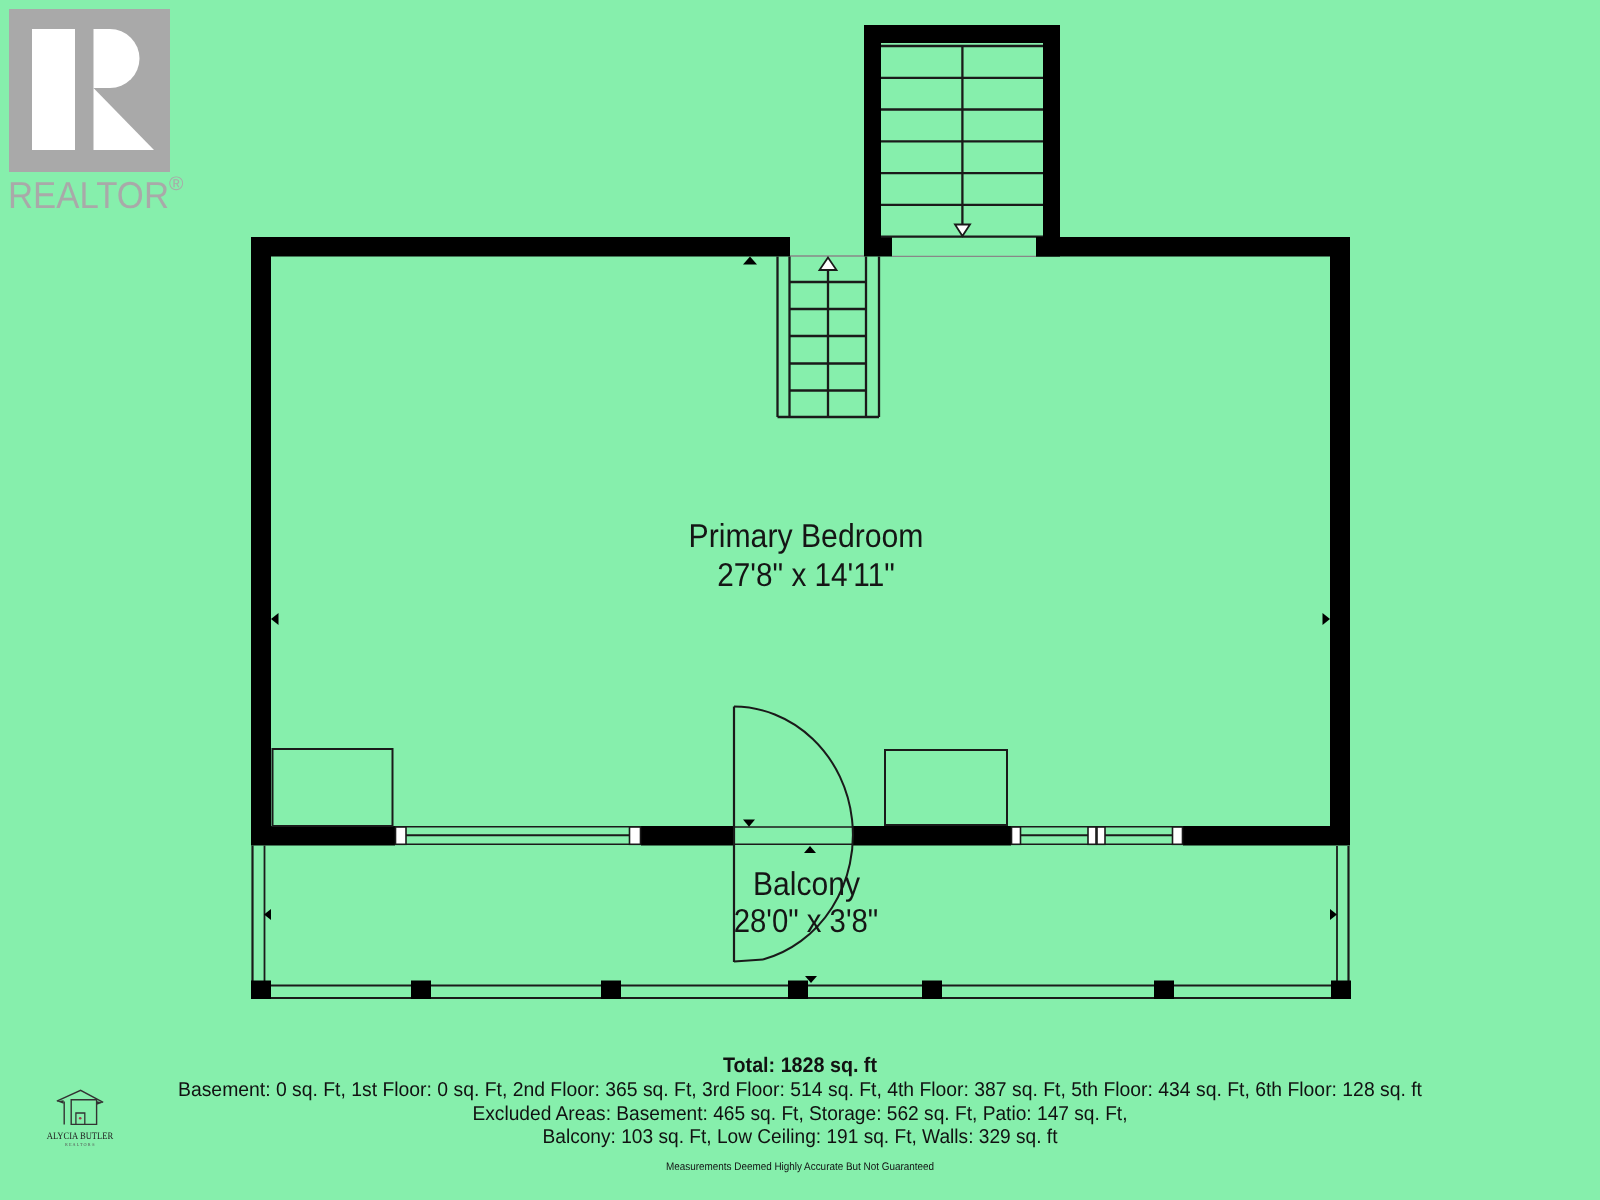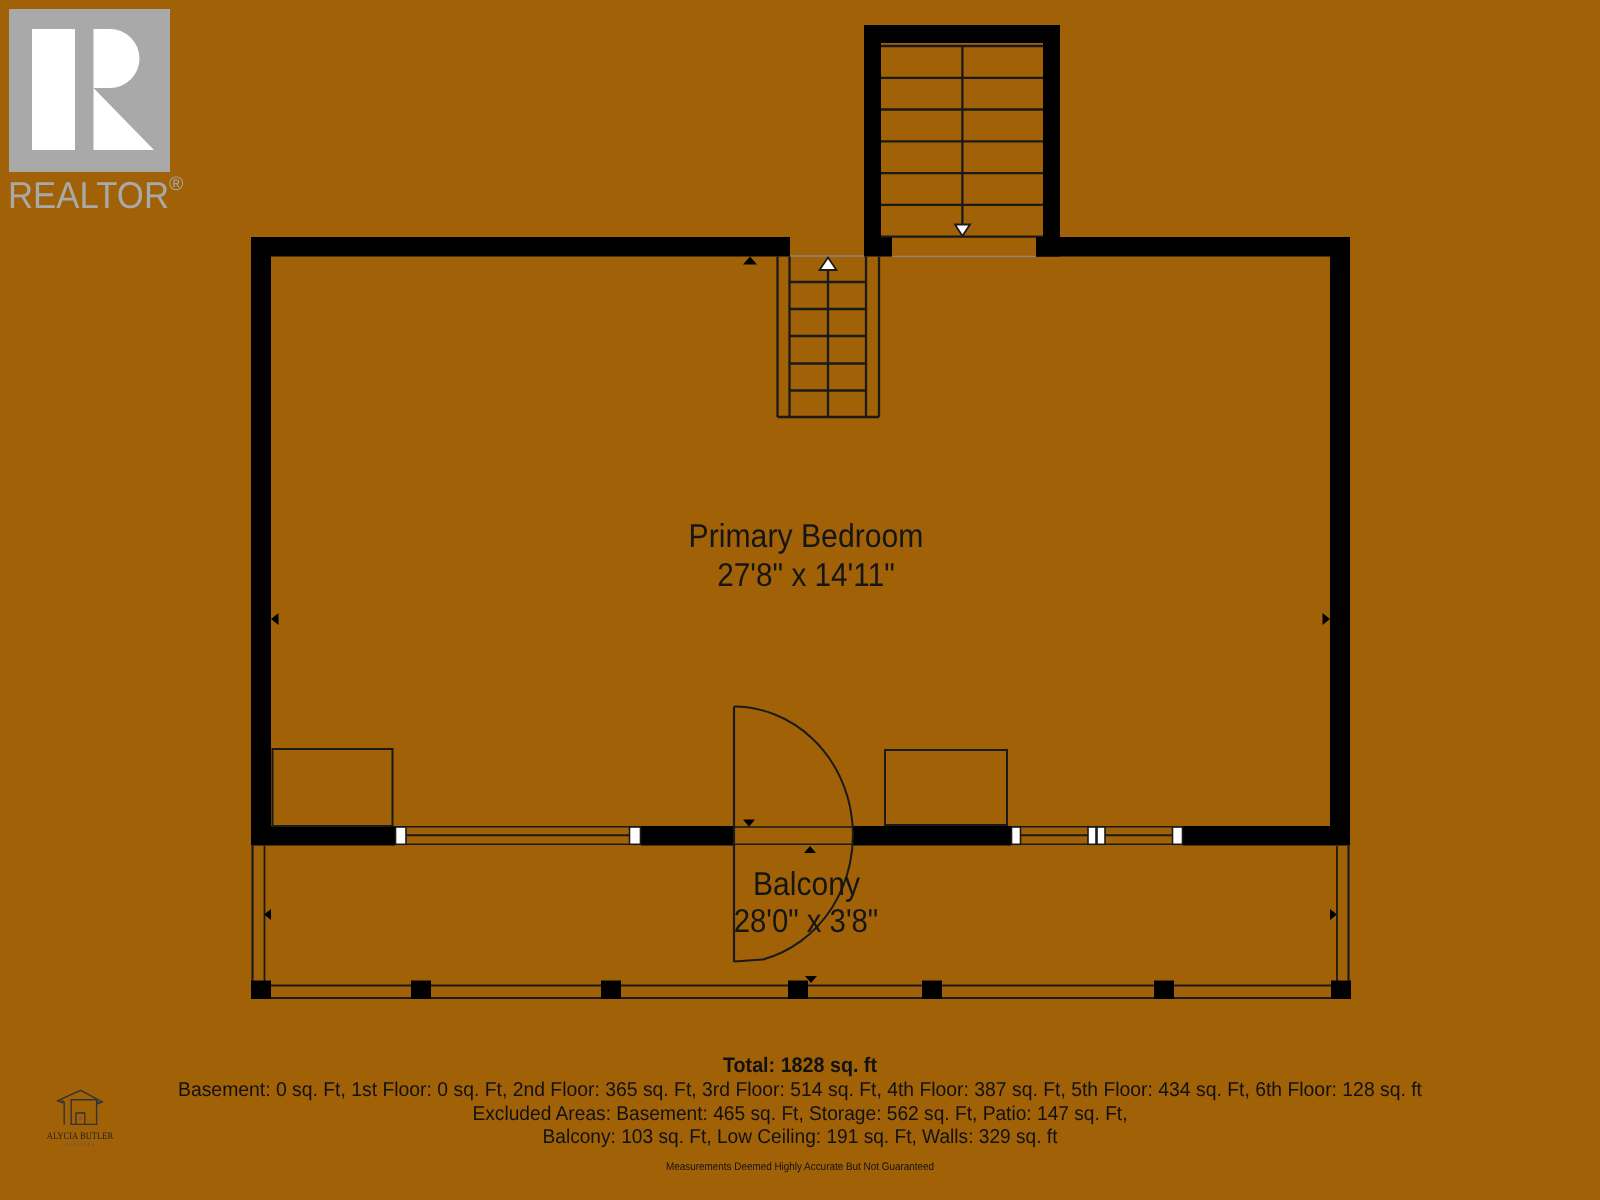--- a/index.html
+++ b/index.html
@@ -1,16 +1,16 @@
 <!DOCTYPE html>
 <html><head>
 <meta charset="utf-8">
 <style>
   html,body{margin:0;padding:0;background:#ffffff;}
-  #page{position:relative;width:1600px;height:1200px;background:#a16207;overflow:hidden;
+  #page{position:relative;width:1600px;height:1200px;background:#86efac;overflow:hidden;
         font-family:"Liberation Sans", sans-serif;}
   svg{position:absolute;left:0;top:0;}
 </style>
 </head>
 <body>
 <div id="page">
 <svg width="1600" height="1200" viewBox="0 0 1600 1200" text-rendering="geometricPrecision">
 
   <g>
     <rect x="9" y="9" width="161" height="163" fill="#a9a9a9"></rect>

